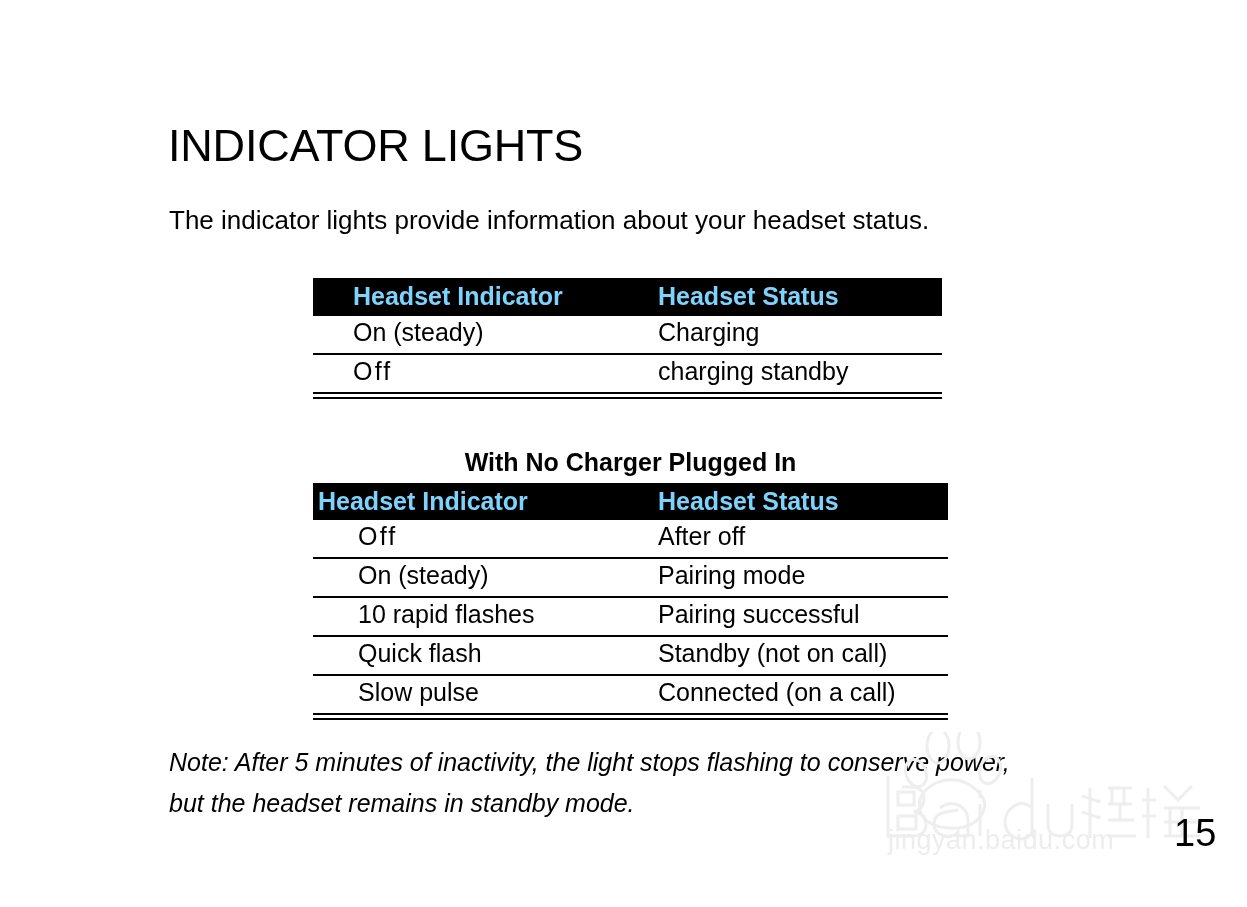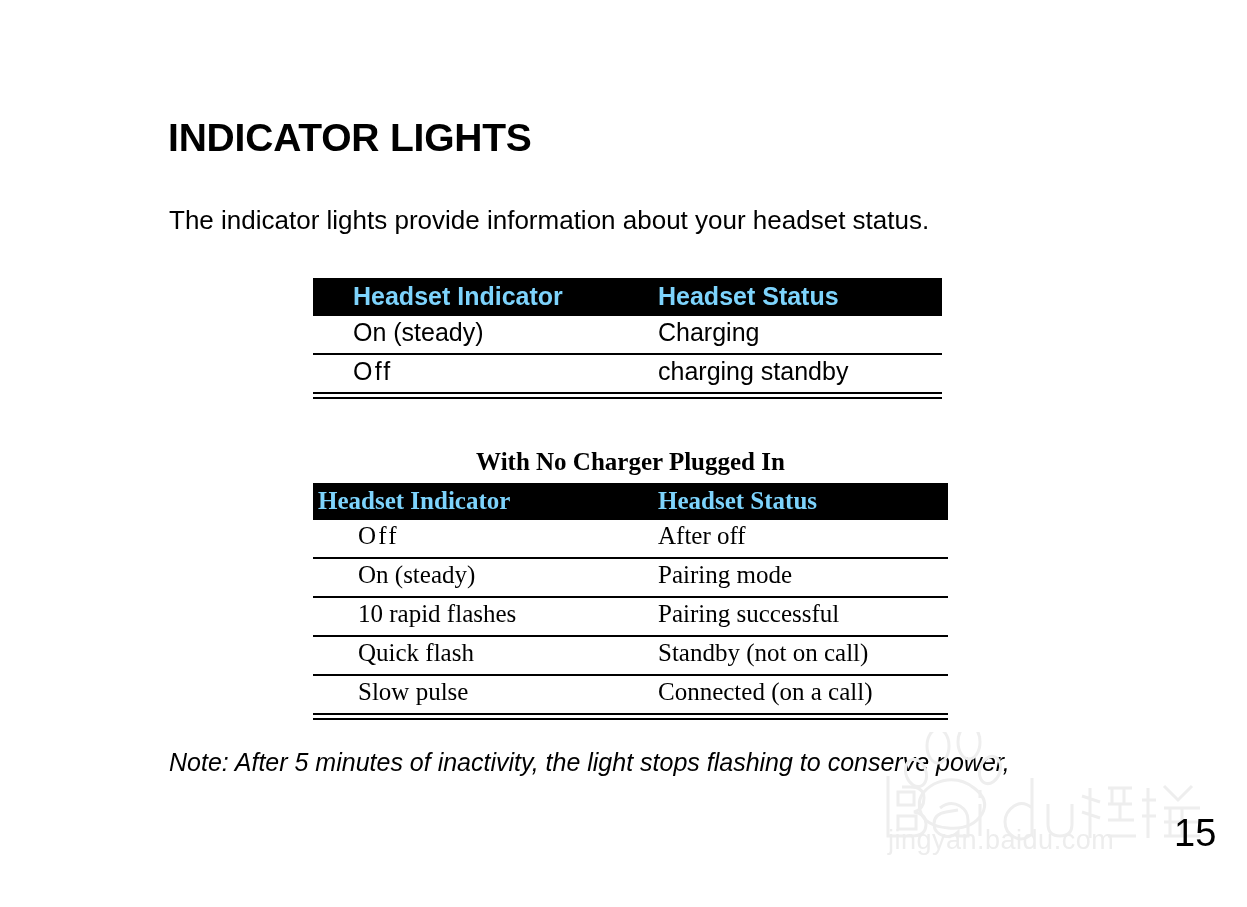--- a/index.html
+++ b/index.html
@@ -21,43 +21,43 @@
   .page {
     position: absolute;
     inset: 0;
   }
 
   
   .page-title {
     position: absolute;
     left: 168px;
     top: 92px;
-    font-size: 39px;
-    font-weight: bold;
+    font-size: 45px;
+    font-weight: normal;
     letter-spacing: -0.2px;
     line-height: 1.05;
     white-space: nowrap;
   }
 
   
   .intro-text {
     position: absolute;
     left: 169px;
     top: 180px;
     font-size: 26px;
     line-height: 1.15;
     white-space: nowrap;
   }
 
   
   .table-block {
     position: absolute;
   }
   #table-block-1 { left: 313px; top: 278px; width: 629px; }
-  #table-block-2 { left: 313px; top: 446px; width: 635px; font-family: Liberation Serif, serif; }
+  #table-block-2 { left: 313px; top: 446px; width: 635px; }
 
   .table-caption {
     font-size: 25px;
     font-weight: bold;
     text-align: center;
     line-height: 1.3;
     padding-bottom: 4px;
     white-space: nowrap;
   }
 
@@ -241,20 +241,21 @@
           <td class="cell-indicator">Slow pulse</td>
           <td class="cell-status">Connected (on a call)</td>
         </tr>
       </tbody>
     </table>
     <div class="table-bottom-double"></div>
   </div>
 
   <div class="note">
     <div class="note-line">Note: After 5 minutes of inactivity, the light stops flashing to conserve power,</div>
+    <div class="note-line">but the headset remains in standby mode.</div>
   </div>
 
   <div class="watermark">
     <svg width="330" height="130" viewBox="0 0 330 130">
       <g fill="none" stroke="#eeeeee" stroke-width="3">
 
         <ellipse cx="66" cy="14" rx="11" ry="17"></ellipse>
         <ellipse cx="97" cy="10" rx="11" ry="17"></ellipse>
         <ellipse cx="44" cy="41" rx="10" ry="14" transform="rotate(-20 44 41)"></ellipse>
         <ellipse cx="118" cy="38" rx="10" ry="14" transform="rotate(20 118 38)"></ellipse>

